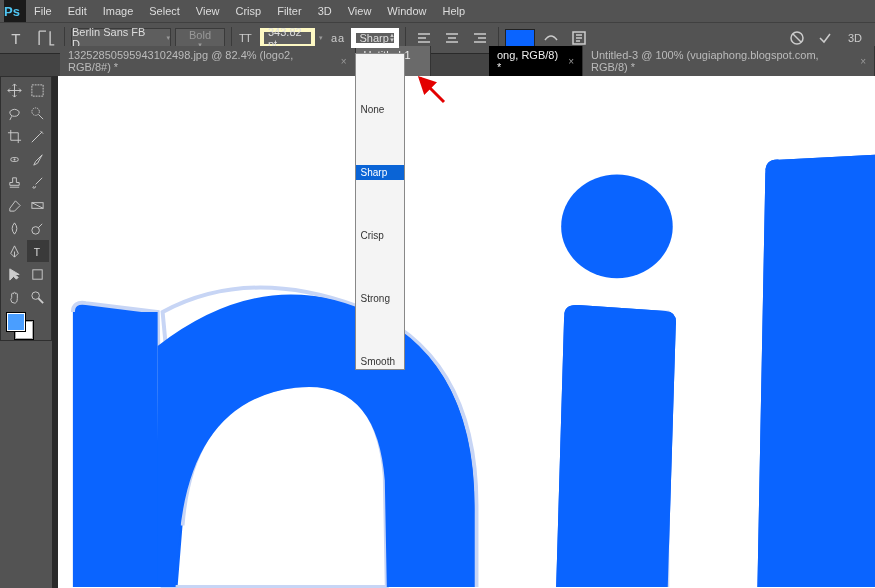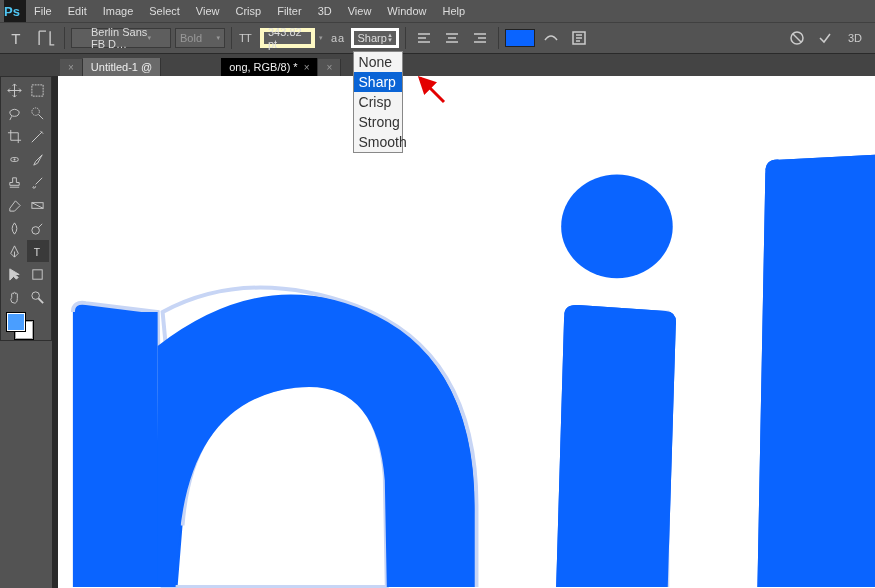--- a/index.html
+++ b/index.html
@@ -6,27 +6,27 @@
 body { width: 875px; height: 588px; background: #535353; overflow: hidden; position: relative; }
 
 .menubar { height: 22px; background: #535353; display: flex; align-items: center; padding-left: 4px; }
 .logo { width: 22px; height: 22px; display: flex; align-items: center; justify-content: flex-start; background: #1a1a1a; }
 .logo span { color: #4fc5f2; font-weight: bold; font-size: 13px; }
 .menubar .menu-item { color: #ddd; padding: 3px 8px; cursor: pointer; }
 
 .options-bar { height: 32px; background: #535353; border-top: 1px solid #404040; border-bottom: 1px solid #2a2a2a; display: flex; align-items: center; padding: 0 6px; gap: 4px; }
 .opt-icon { width: 24px; height: 24px; display: flex; align-items: center; justify-content: center; color: #ccc; border: 1px solid transparent; }
 .divider { width: 1px; height: 22px; background: #3a3a3a; margin: 0 2px; }
-.font-select { width: 100px; height: 20px; background: #5e5e5e; border: 1px solid #3a3a3a; color: #ddd; padding: 0 19px; display: flex; align-items: center; justify-content: space-between; font-size: 10px;}
-.font-style { width: 50px; height: 20px; background: #5e5e5e; border: 1px solid #3a3a3a; color: #999; padding: 0 4px; display: flex; align-items: center; justify-content: space-between; font-size: 10px;}
+.font-select { width: 100px; height: 20px; background: #5e5e5e; border: 1px solid #3a3a3a; color: #ddd; padding: 0 0; display: flex; align-items: center; justify-content: space-between; font-size: 10px;}
+.font-style { width: 50px; height: 20px; background: #5e5e5e; border: 1px solid #3a3a3a; color: #999; padding: 0 4px; display: flex; align-items: center; justify-content: space-between; font-size: 10px; flex-direction: column;}
 .size-input { width: 55px; height: 20px; background: #5e5e5e; border: 4px solid #fef9c3; color: #ddd; padding: 0 4px; display: flex; align-items: center; font-size: 10px;}
-.aa-select { width: 48px; height: 20px; background: #5e5e5e; border: 3px solid #ffffff; color: #ddd; padding: 4px 4px; display: flex; align-items: center; justify-content: space-between; font-size: 10px; position: relative; cursor: pointer;}
+.aa-select { width: 48px; height: 20px; background: #5e5e5e; border: 5px solid #ffffff; color: #ddd; padding: 4px 4px; display: flex; align-items: center; justify-content: space-between; font-size: 10px; position: relative; cursor: pointer;}
 .aa-select .arrows { display:flex; flex-direction: column; font-size:6px; line-height: 5px; color:#ccc;}
 .dropdown-aa { position: absolute; top: 20px; left: -1px; width: 50px; background: #f4f4f4; border: 1px solid #888; z-index: 50; }
-.dropdown-aa div { padding: 2px 5px; color: #333; font-size: 14px; }
+.dropdown-aa div { padding: 2px 5px; color: #333; font-size: 10px; margin-top: 48px; }
 .dropdown-aa .selected { background: #0a64d6; color: #fff; }
 .color-swatch { width: 30px; height: 18px; background: #0a64ff; border: 1px solid #222; }
 .spacer { flex: 1; }
 
 .tab-bar { height: 22px; background: #444; display: flex; align-items: flex-end; padding-left: 60px; }
 .tab { background: #535353; color: #bbb; font-size: 10px; padding: 3px 8px; border-right: 1px solid #333; display: flex; align-items: center; gap: 6px; cursor: pointer; }
 .tab.active { background: #6a6a6a; color: #eee; }
 .tab .close { font-size: 10px; color: #999; }
 
 .workspace { position: absolute; top: 76px; left: 52px; right: 0; bottom: 0; background: #2a2a2a; }
@@ -154,31 +154,33 @@
         <path d="M3 8 L7 12 L13 4"></path>
       </svg>
     </div>
   <div class="opt-icon" style="width:28px">
       <span style="color:#ccc;font-size:11px">3D</span>
     </div>
 </div>
 
 <div class="tab-bar">
   <div class="tab">
+    <span>13252850595943102498.jpg @ 82.4% (logo2, RGB/8#) *</span>
     <span class="close">×</span>
   </div>
   <div class="tab active">
     <span>Untitled-1 @</span>
   </div>
   <div style="width:60px"></div>
   <div class="tab active" style="background:#000000">
     <span>ong, RGB/8) *</span>
     <span class="close">×</span>
   </div>
   <div class="tab">
+    <span>Untitled-3 @ 100% (vugiaphong.blogspot.com, RGB/8) *</span>
     <span class="close">×</span>
   </div>
 </div>
 
 <div class="tools-panel">
   <div class="tool">
       <svg viewBox="0 0 16 16">
         <path d="M8 1 L8 15 M1 8 L15 8 M8 1 L6 3 M8 1 L10 3 M8 15 L6 13 M8 15 L10 13 M1 8 L3 6 M1 8 L3 10 M15 8 L13 6 M15 8 L13 10" stroke="#ccc" fill="none"></path>
       </svg>
     </div>

